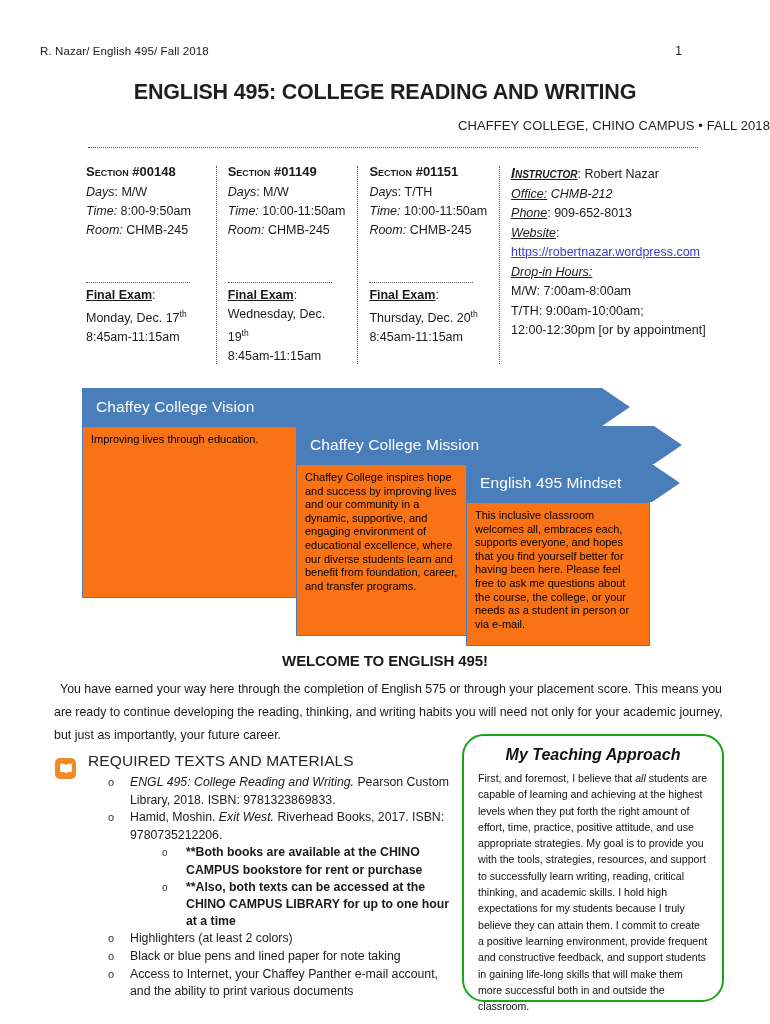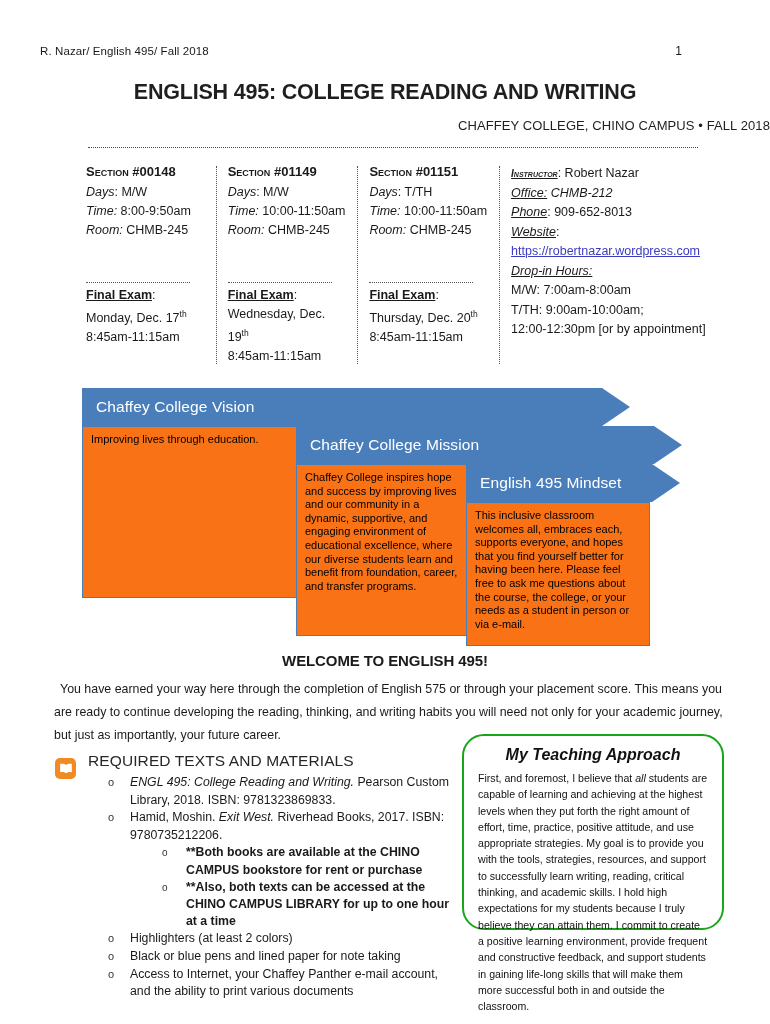--- a/index.html
+++ b/index.html
@@ -105,21 +105,21 @@
   }
   .ins-line .lab {
     font-style: italic;
     text-decoration: underline;
   }
   .ins-line .sc {
     font-variant: small-caps;
     font-style: italic;
     text-decoration: underline;
     font-weight: bold;
-    font-size: 10px;
+    font-size: 14px;
   }
   .link { color: #3b3bc4; text-decoration: underline; }
 
   
   .banners { position: absolute; top: 388px; left: 0; width: 770px; height: 260px; }
   .pent {
     position: absolute;
     background: #4a7ebb;
     color: #ffffff;
     font-size: 15.5px;
@@ -188,21 +188,21 @@
   }
   .li .txt { flex: 1; }
   .li.sub { margin-left: 54px; }
   .li.sub .txt { font-weight: bold; line-height: 17.2px; }
   .li.sub .bullet { width: 24px; flex: 0 0 24px; font-size: 10px; }
   .it { font-style: italic; margin-top: 20px; }
 
   
   .green-box {
     position: absolute;
-    left: 462px; top: 734px; width: 262px; height: 196px;
+    left: 462px; top: 734px; width: 262px; height: 268px;
     border: 2.6px solid #16A616;
     border-radius: 22px;
     background: #fff;
     padding: 10px 14px 8px 14px;
   }
   .green-title {
     text-align: center;
     font-style: italic;
     font-weight: bold;
     font-size: 16px;

